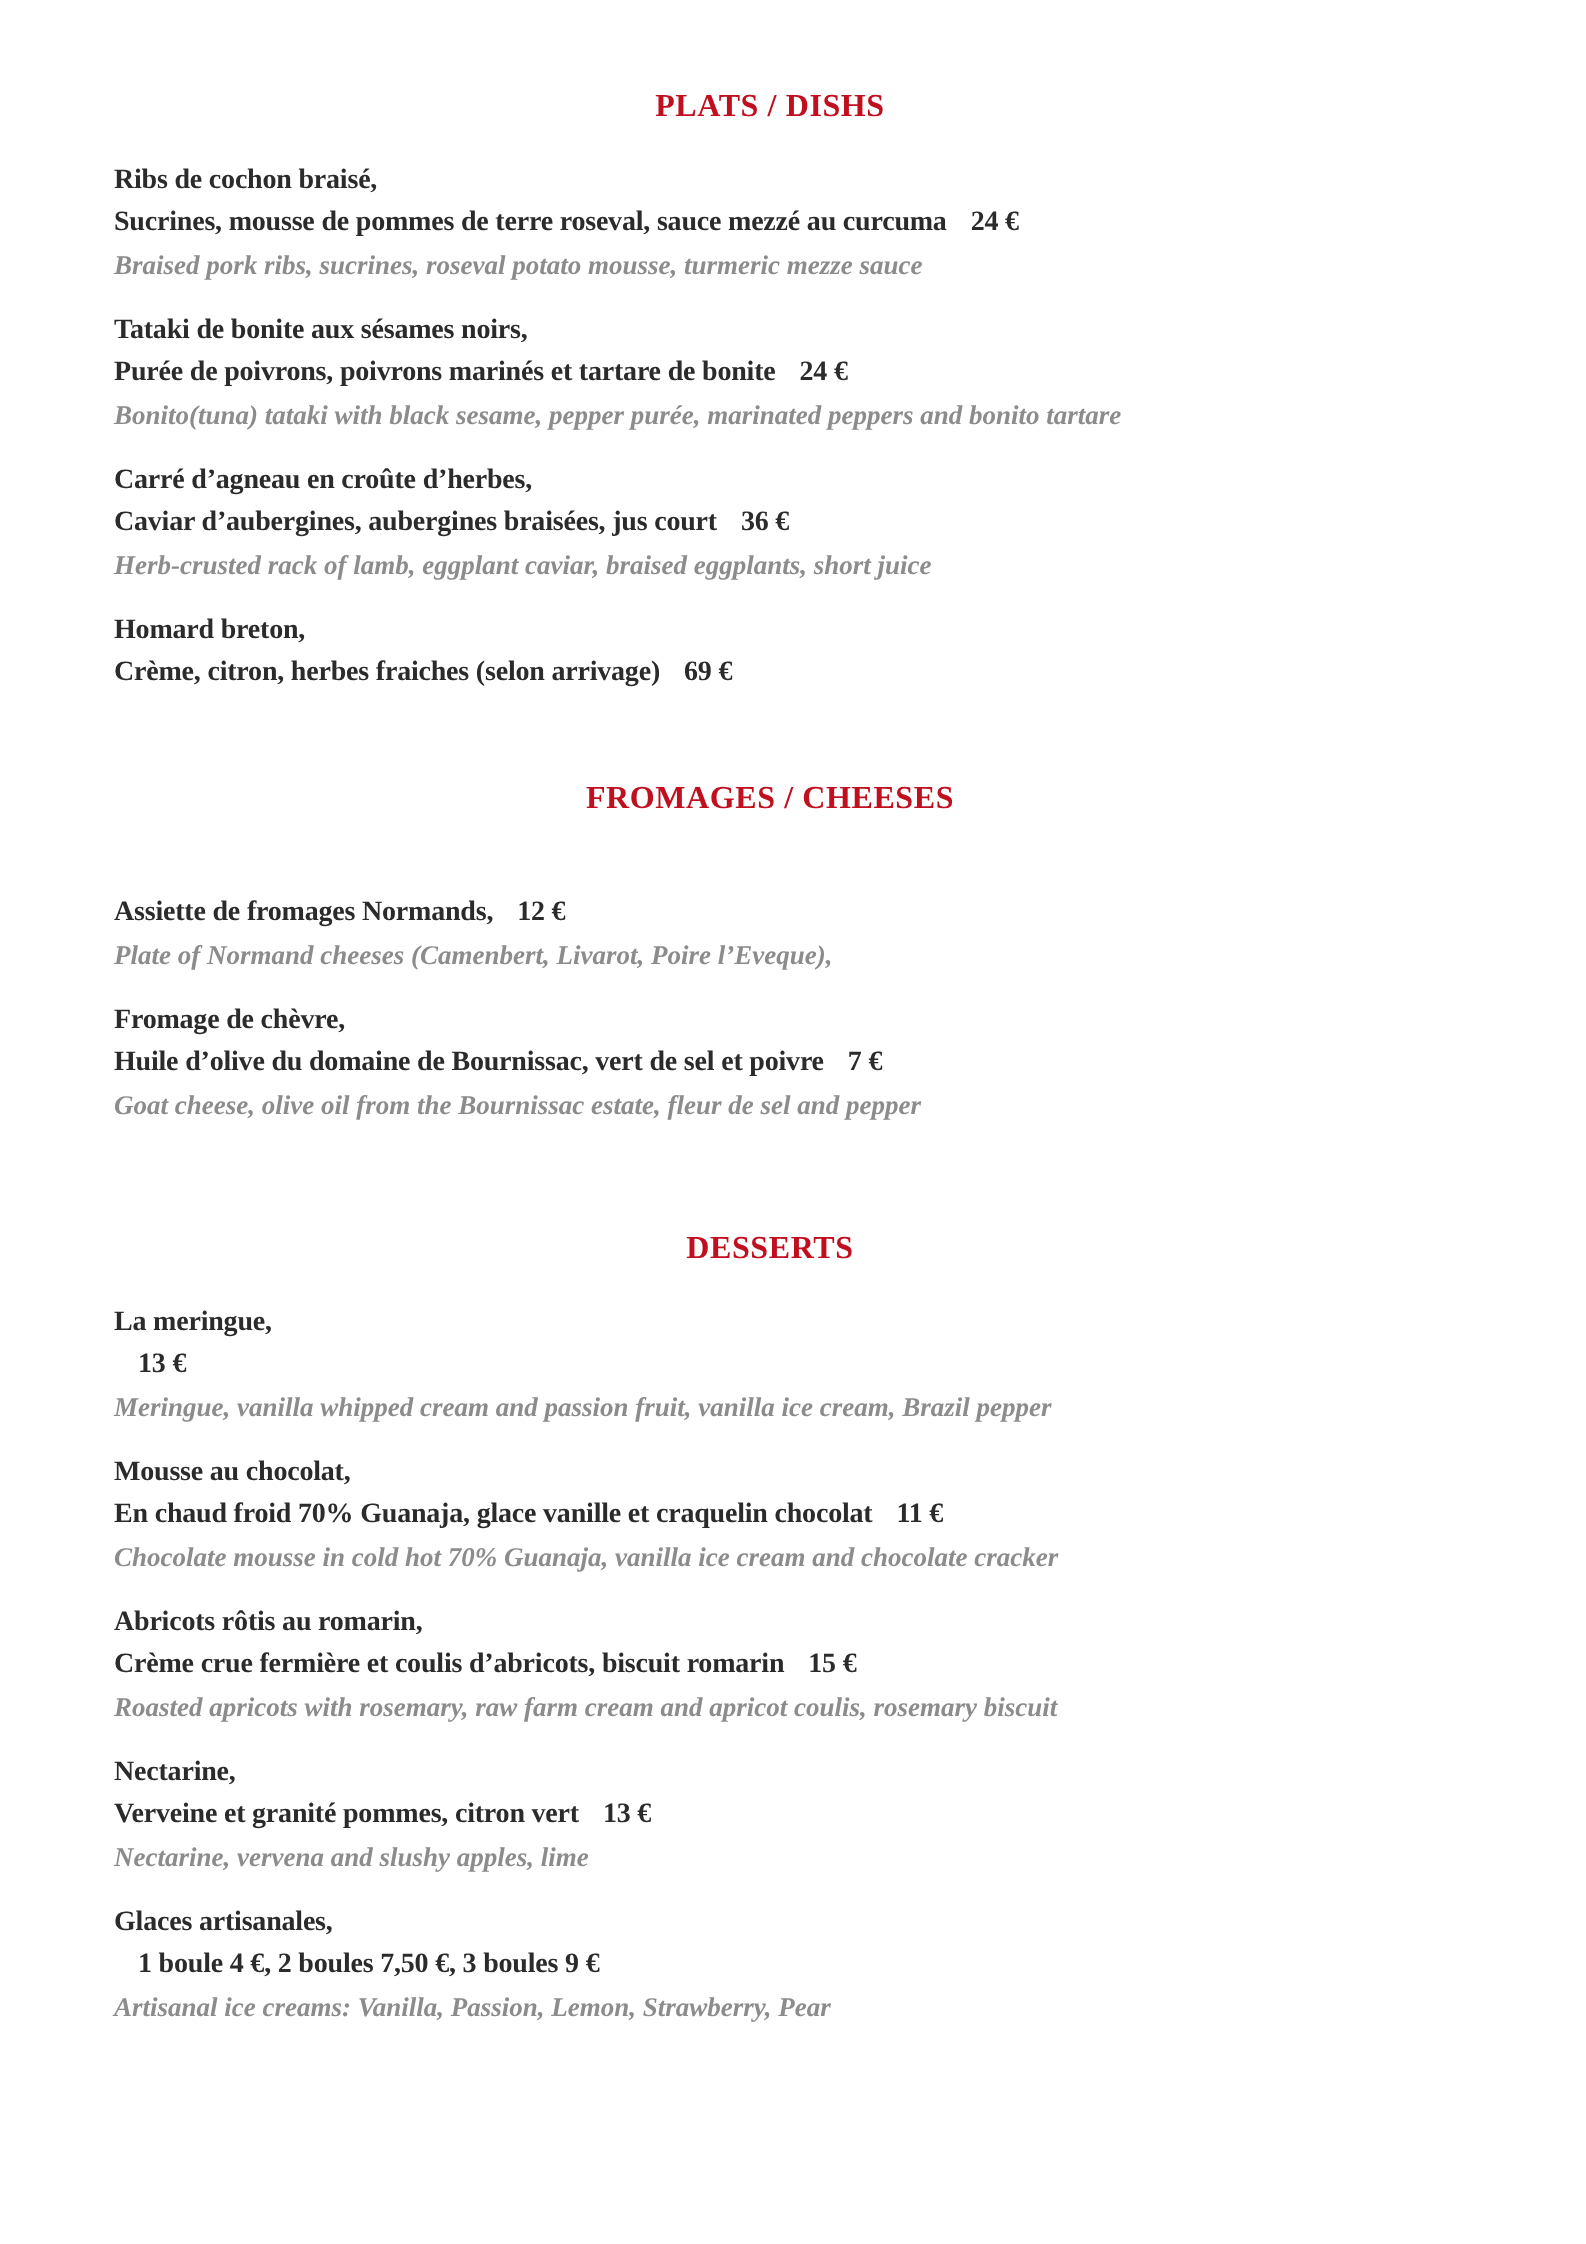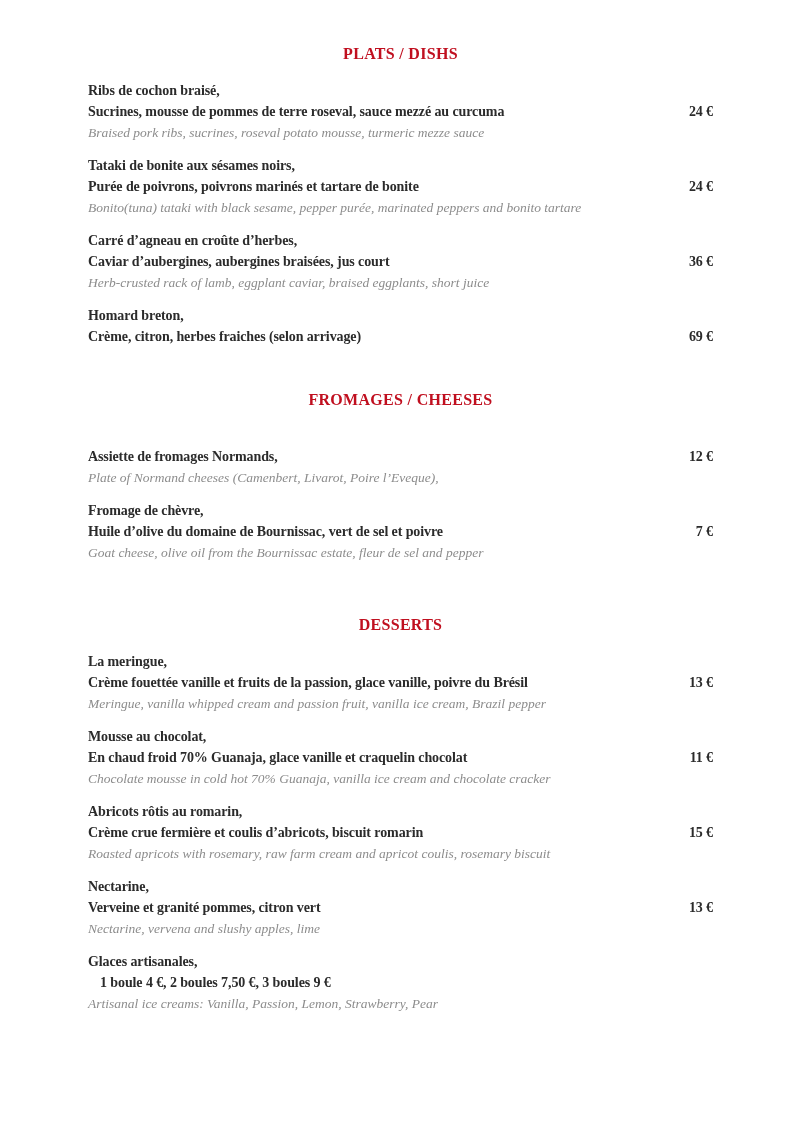--- a/index.html
+++ b/index.html
@@ -6,21 +6,21 @@
     margin: 0;
     padding: 0;
     background: #ffffff;
   }
   .page {
     position: relative;
     width: 793px;
     height: 1122px;
     background: #ffffff;
     box-sizing: border-box;
-    padding: 45px 80px 0 88px;
+    padding: 45px 80px 0 57px;
     font-family: "Liberation Serif", serif;
     color: #2b2b2b;
     overflow: hidden;
   }
   .sec-title {
     margin: 0 0 18px 0;
     text-align: center;
     color: #c00f1f;
     font-size: 16px;
     line-height: 17px;
@@ -33,32 +33,31 @@
   .sec-desserts .sec-title { }
   .item { margin-bottom: 12px; }
   .fr {
     font-weight: 700;
     font-size: 14px;
     line-height: 21px;
     letter-spacing: -0.1px;
   }
   .row {
     display: flex;
-    justify-content: space-between;
     align-items: baseline;
   }
   .price {
     font-weight: 700;
     font-size: 14px;
     white-space: nowrap;
     margin-left: 12px;
   }
   .en {
     font-style: italic;
-    font-weight: 400;
+    font-weight: 700;
     color: #8c8c8c;
     font-size: 13.5px;
     line-height: 21px;
   }
 </style>
 </head>
 <body>
 
 <div class="page">
 
@@ -122,21 +121,20 @@
       <div class="en">Goat cheese, olive oil from the Bournissac estate, fleur de sel and pepper</div>
     </div>
   </section>
 
   <section class="menu-section sec-desserts">
     <h2 class="sec-title">DESSERTS</h2>
 
     <div class="item">
       <div class="fr">La meringue,</div>
       <div class="fr row">
-        <span>Crème fouettée vanille et fruits de la passion, glace vanille, poivre du Brésil</span>
         <span class="price">13 €</span>
       </div>
       <div class="en">Meringue, vanilla whipped cream and passion fruit, vanilla ice cream, Brazil pepper</div>
     </div>
 
     <div class="item">
       <div class="fr">Mousse au chocolat,</div>
       <div class="fr row">
         <span>En chaud froid 70% Guanaja, glace vanille et craquelin chocolat</span>
         <span class="price">11 €</span>

